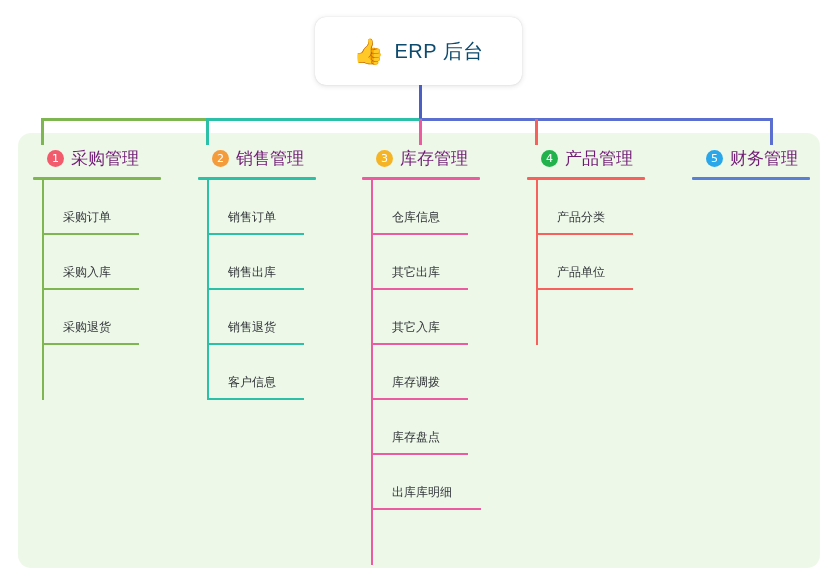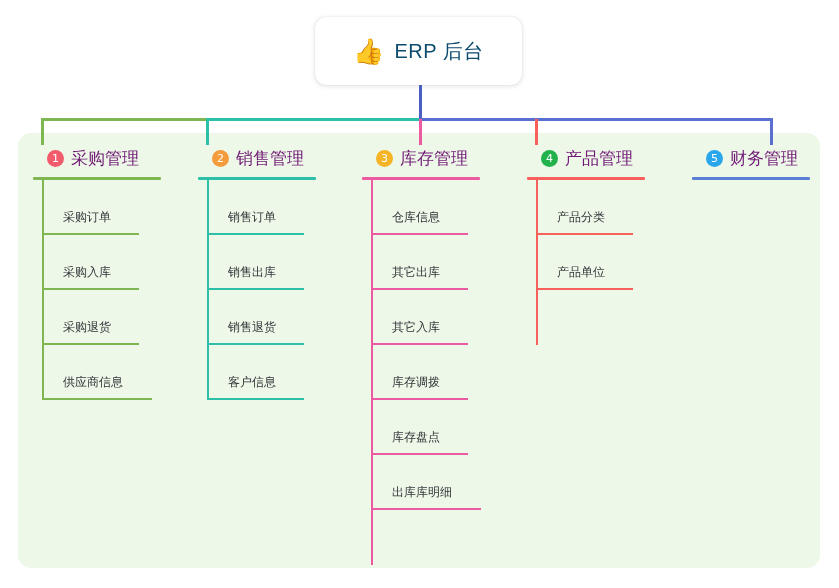--- a/index.html
+++ b/index.html
@@ -173,24 +173,20 @@
             <div class="child-rule" style="background: rgb(126, 183, 82); width: 97px;"></div>
           </div>
           <div class="child">
             <span class="child-label">采购入库</span>
             <div class="child-rule" style="background: rgb(126, 183, 82); width: 97px;"></div>
           </div>
           <div class="child">
             <span class="child-label">采购退货</span>
             <div class="child-rule" style="background: rgb(126, 183, 82); width: 97px;"></div>
           </div>
-          <div class="child">
-            <span class="child-label">供应商信息</span>
-            <div class="child-rule" style="background: rgb(126, 183, 82); width: 110px;"></div>
-          </div>
         </div>
       </div>
       <div class="column" style="left: 198px; width: 118px;">
         <div class="col-head">
           <span class="badge" style="background: rgb(244, 155, 60);">2</span>
           <span class="head-label">销售管理</span>
         </div>
         <div class="head-rule" style="background: rgb(44, 192, 168); width: 118px;"></div>
         <div class="children">
           <div class="spine" style="background: rgb(44, 192, 168); height: 220px;"></div>

